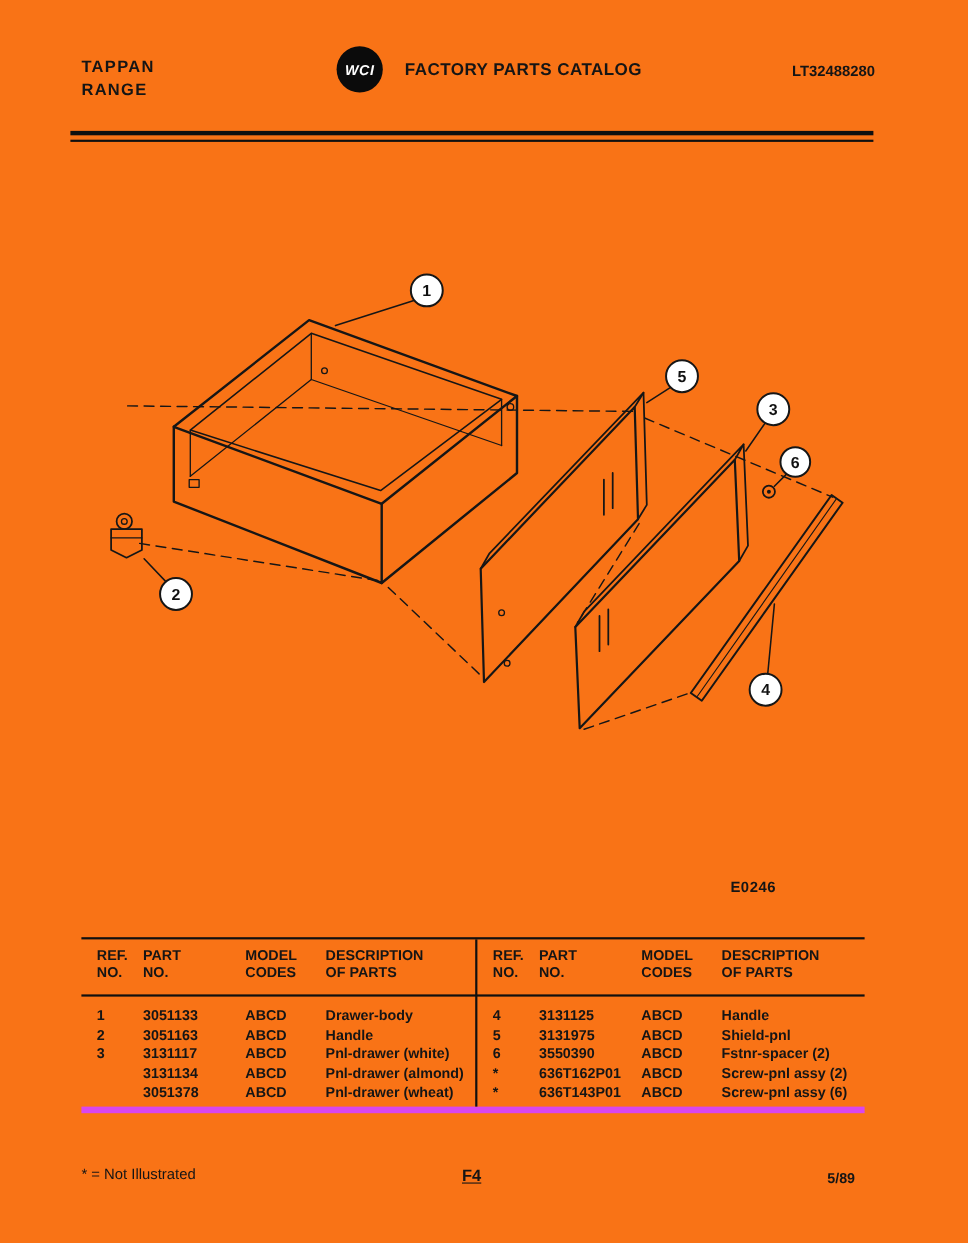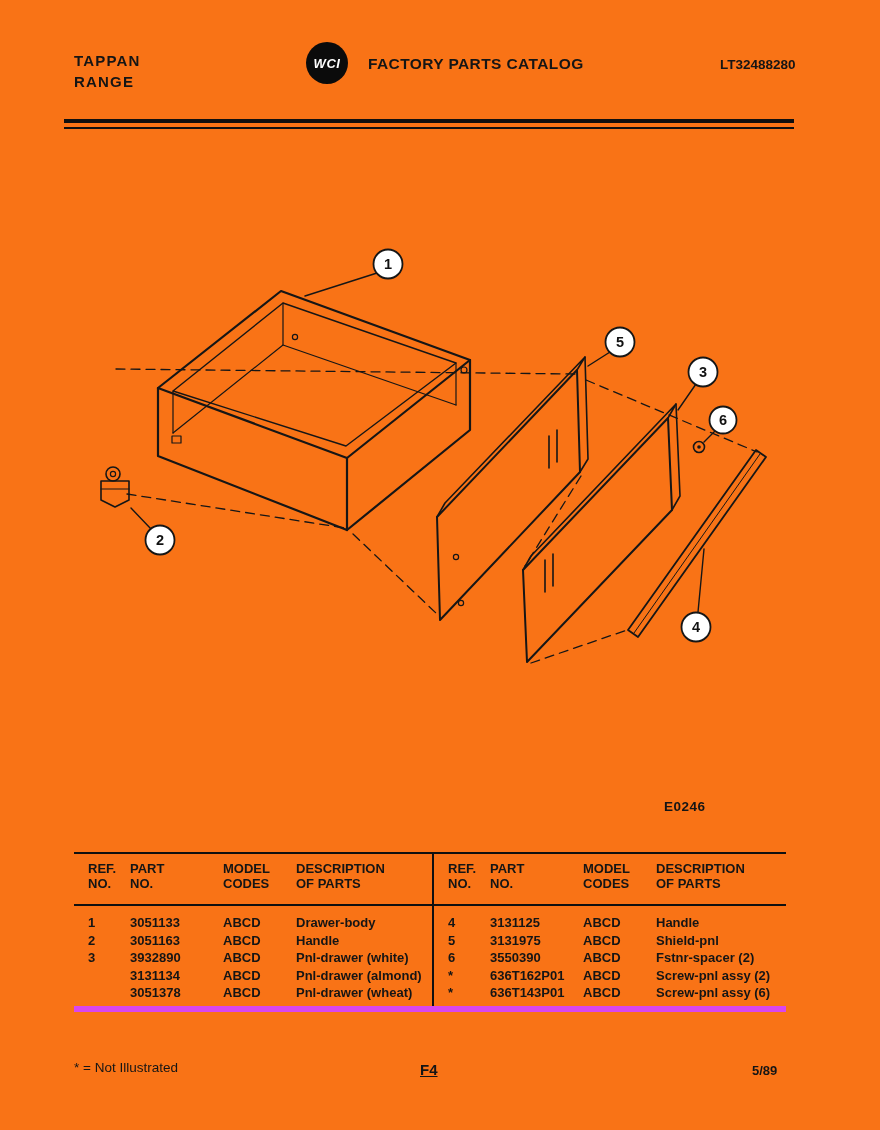--- a/index.html
+++ b/index.html
@@ -174,21 +174,21 @@
           <div>Drawer-body</div>
         </div>
         <div class="trow">
           <div>2</div>
           <div>3051163</div>
           <div>ABCD</div>
           <div>Handle</div>
         </div>
         <div class="trow">
           <div>3</div>
-          <div>3932890</div>
+          <div>3131117</div>
           <div>ABCD</div>
           <div>Pnl-drawer (white)</div>
         </div>
         <div class="trow">
           <div></div>
           <div>3131134</div>
           <div>ABCD</div>
           <div>Pnl-drawer (almond)</div>
         </div>
         <div class="trow">

